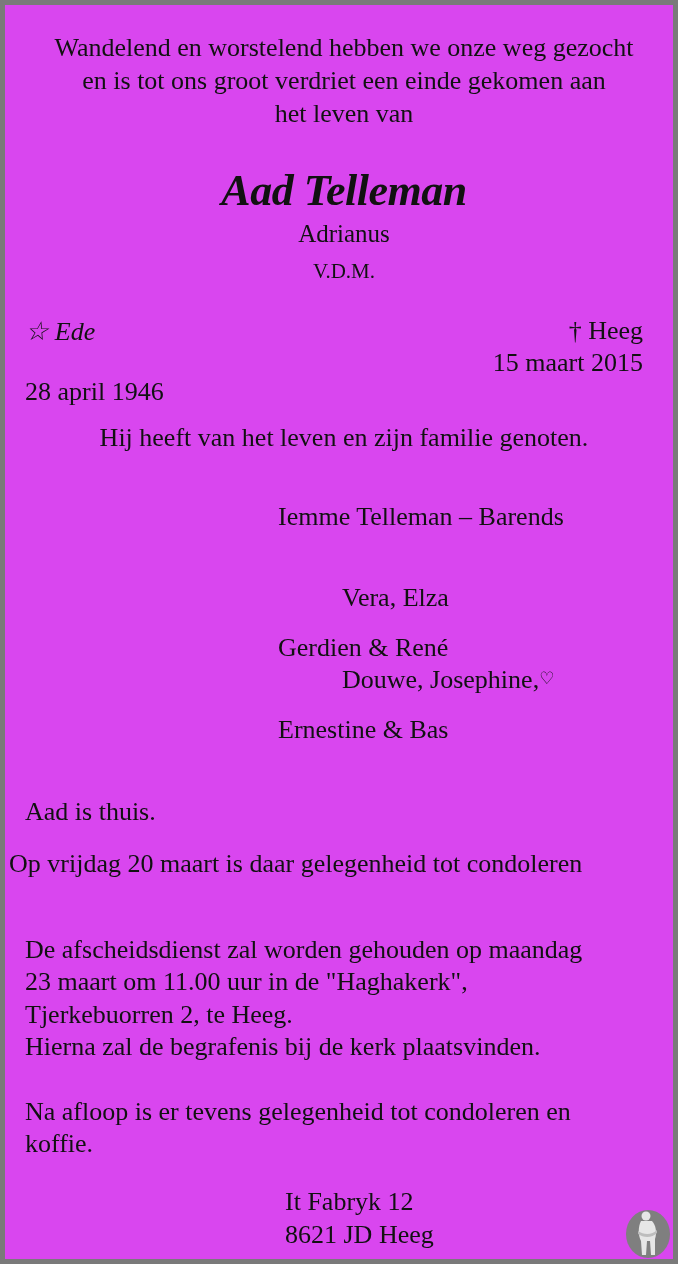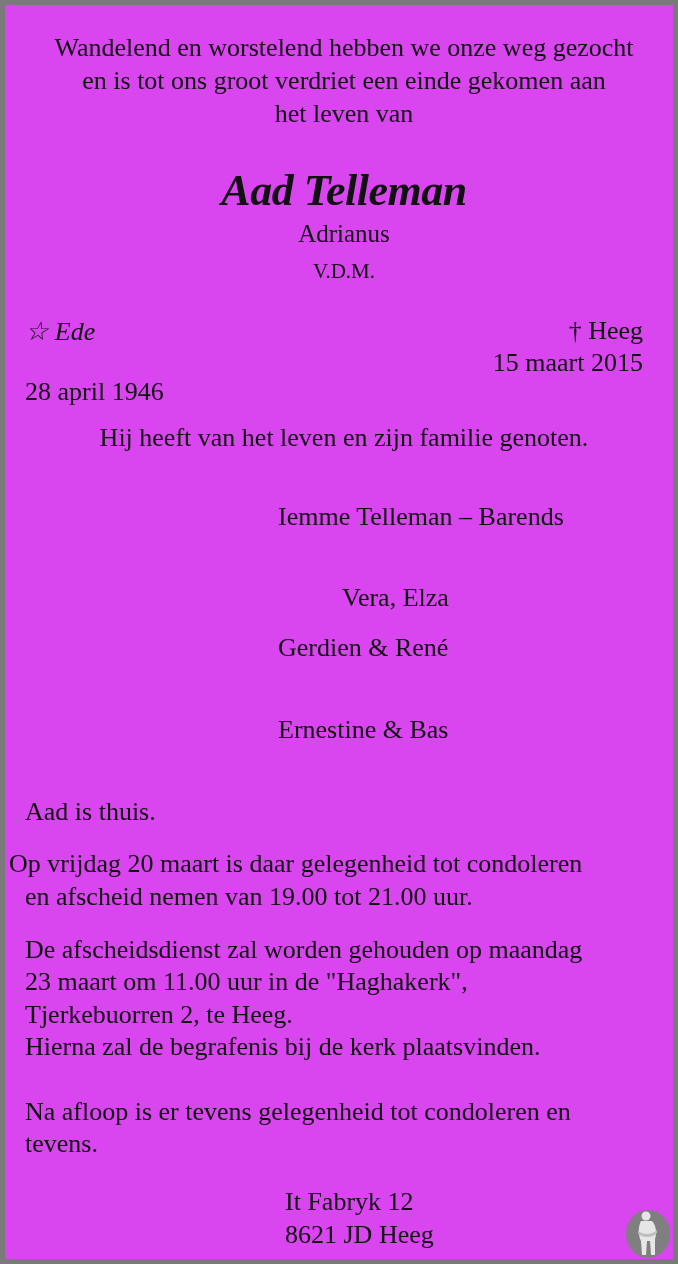--- a/index.html
+++ b/index.html
@@ -52,35 +52,37 @@
   </div>
   <div class="abs serif t26" style="right:30px; top:343px; text-align:right;">15 maart 2015</div>
 
   <div class="abs center serif t26" style="top:418px;">Hij heeft van het leven en zijn familie genoten.</div>
 
   <div class="abs serif t26" style="left:273px; top:497px;">Iemme Telleman – Barends</div>
 
   <div class="abs serif t26 ital" style="left:337px; top:578px;">Vera, Elza</div>
 
   <div class="abs serif t26" style="left:273px; top:628px;">Gerdien &amp; René</div>
+  <div class="abs serif t26" style="left:337px; top:660px;">
+    <span class="ital">Douwe, Josephine,</span><span style="font-size:17px; vertical-align:4px;">♡</span>
+  </div>
 
   <div class="abs serif t26" style="left:20px; top:792px;">Aad is thuis.</div>
 
   <div class="abs serif t26" style="left:273px; top:710px;">Ernestine &amp; Bas</div>
 
   <div class="abs serif t26" style="left:4px; top:844px;">Op vrijdag 20 maart is daar gelegenheid tot condoleren</div>
-  <div class="abs serif t26" style="left:20px; top:877px;">en afscheid nemen van 19.00 tot 21.00 uur.</div>
 
   <div class="abs serif t26" style="left:20px; top:930px;">De afscheidsdienst zal worden gehouden op maandag</div>
   <div class="abs serif t26" style="left:20px; top:962px;">23 maart om 11.00 uur in de "Haghakerk",</div>
   <div class="abs serif t26" style="left:20px; top:995px;">Tjerkebuorren 2, te Heeg.</div>
   <div class="abs serif t26" style="left:20px; top:1027px;">Hierna zal de begrafenis bij de kerk plaatsvinden.</div>
 
   <div class="abs serif t26" style="left:20px; top:1092px;">Na afloop is er tevens gelegenheid tot condoleren en</div>
-  <div class="abs serif t26" style="left:20px; top:1124px;">tevens.</div>
+  <div class="abs serif t26" style="left:20px; top:1124px;">koffie.</div>
 
   <div class="abs serif t26" style="left:280px; top:1182px;">It Fabryk 12</div>
   <div class="abs serif t26" style="left:280px; top:1215px;">8621 JD Heeg</div>
 
   <div class="logo">
     <svg width="48" height="50" viewBox="0 0 48 50">
       <ellipse cx="24" cy="25" rx="22" ry="24" fill="#7f7f7f"></ellipse>
       <circle cx="22" cy="7" r="4.5" fill="#e6e6e6"></circle>
       <path d="M17 12 C14 18 14 26 17 32 L18 46 L22 46 L23 32 L26 32 L27 46 L31 46 L31 30 C33 24 32 16 28 12 Z" fill="#e6e6e6"></path>
       <path d="M14 22 C20 26 28 26 33 21 L33 24 C28 29 20 29 14 25 Z" fill="#bdbdbd"></path>

